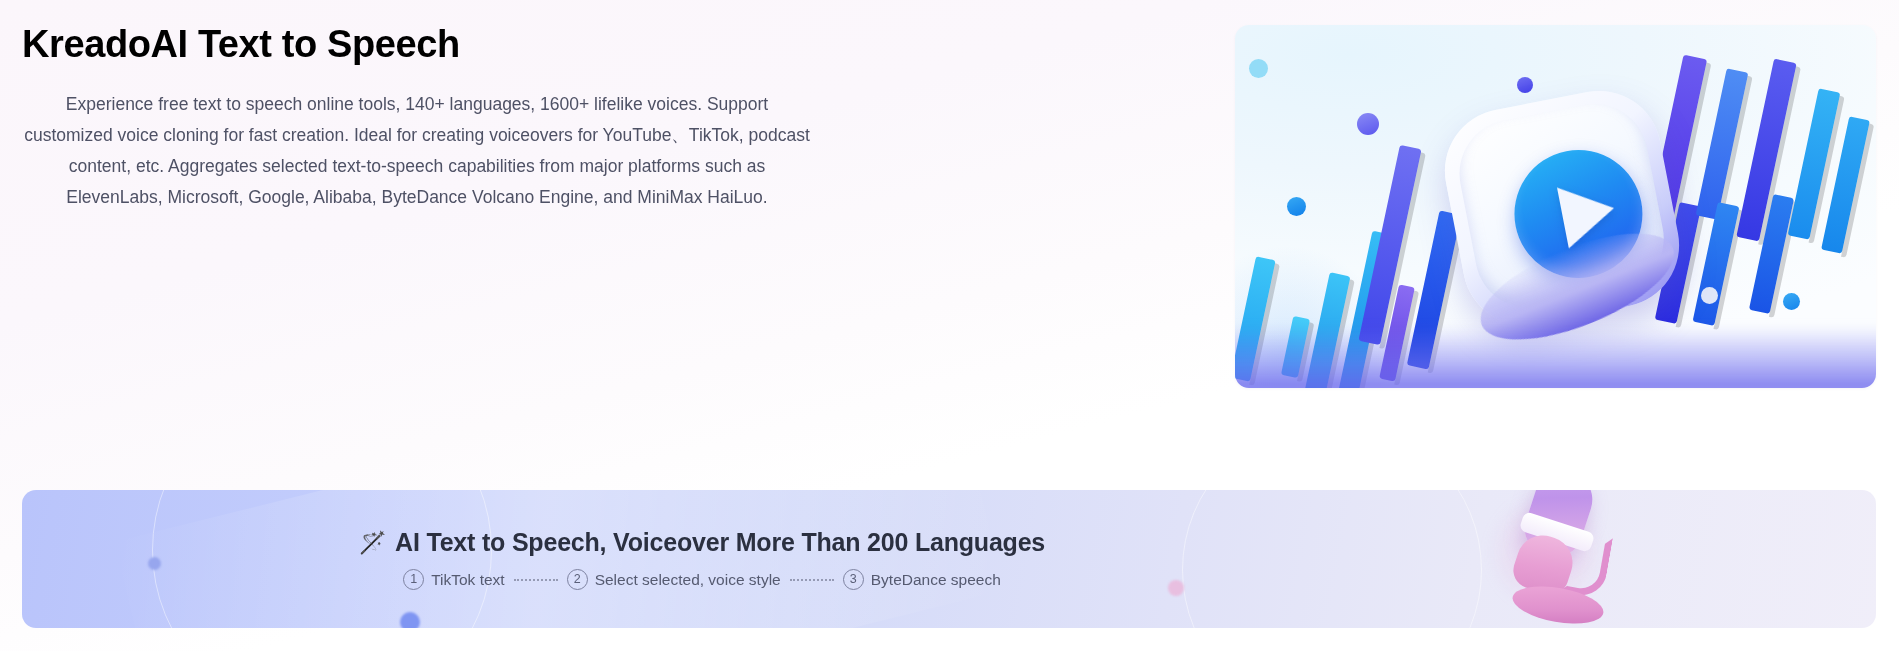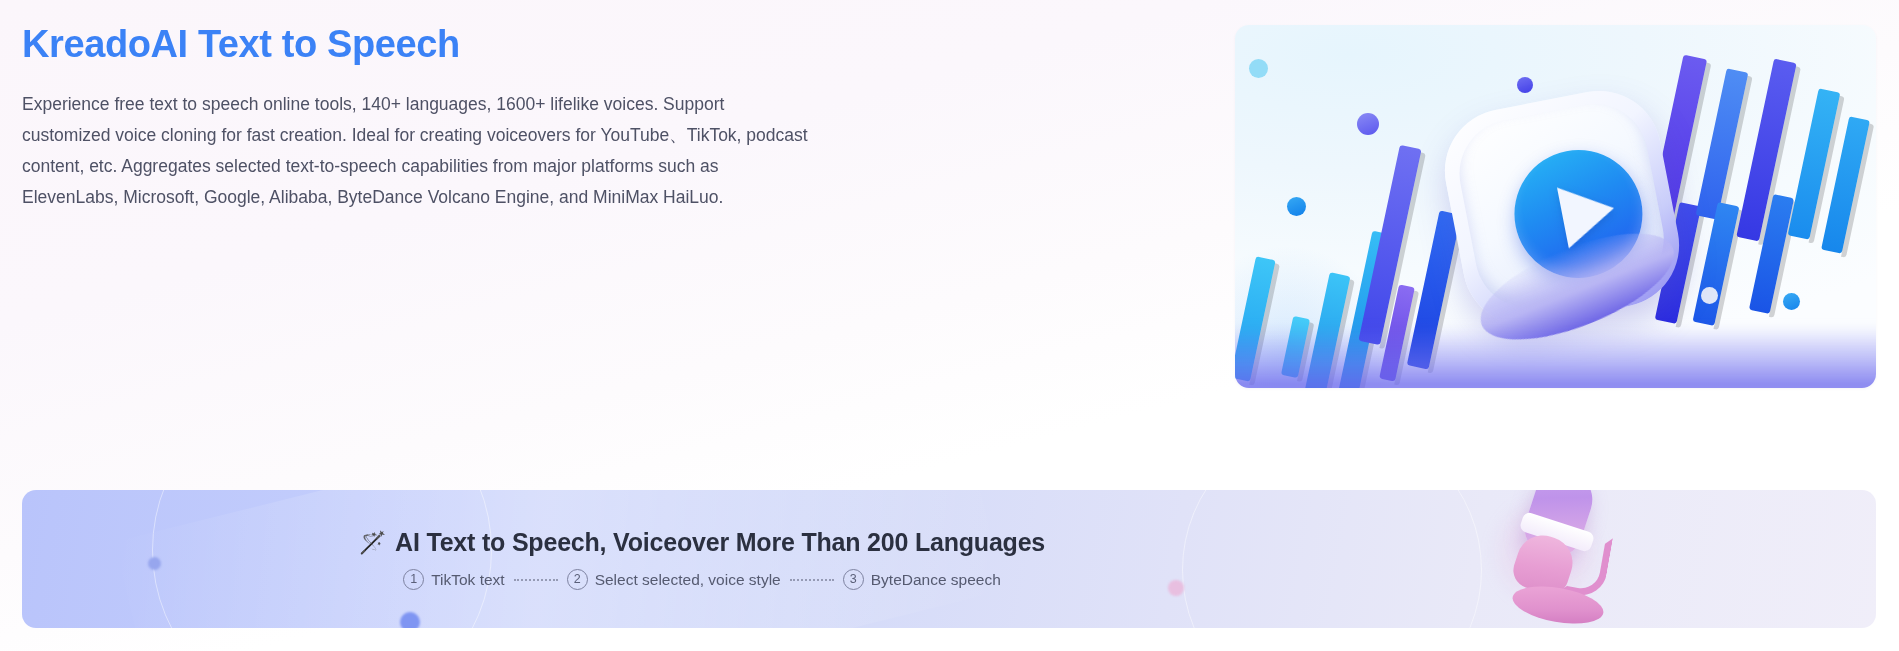--- a/index.html
+++ b/index.html
@@ -28,21 +28,21 @@
     position: absolute;
     left: 22px;
     top: 22px;
     width: 1150px;
   }
 
   .title-main {
     font-size: 38px;
     font-weight: 700;
     letter-spacing: -0.4px;
-    color: #3b82f6;
+    color: #000000;
     line-height: 1.18;
     white-space: nowrap;
   }
 
   .title-sub {
     font-size: 38px;
     font-weight: 700;
     letter-spacing: -0.3px;
     line-height: 1.22;
     margin-top: 4px;
@@ -54,20 +54,21 @@
     color: #3b5bf0;
   }
 
   #hero-desc {
     margin-top: 22px;
     width: 790px;
     font-size: 17.5px;
     line-height: 1.77;
     color: #4e5165;
     font-weight: 400;
+    text-align: center;
   }
 
   
   #hero-art {
     position: absolute;
     left: 1235px;
     top: 25px;
     width: 641px;
     height: 363px;
     border-radius: 14px;

